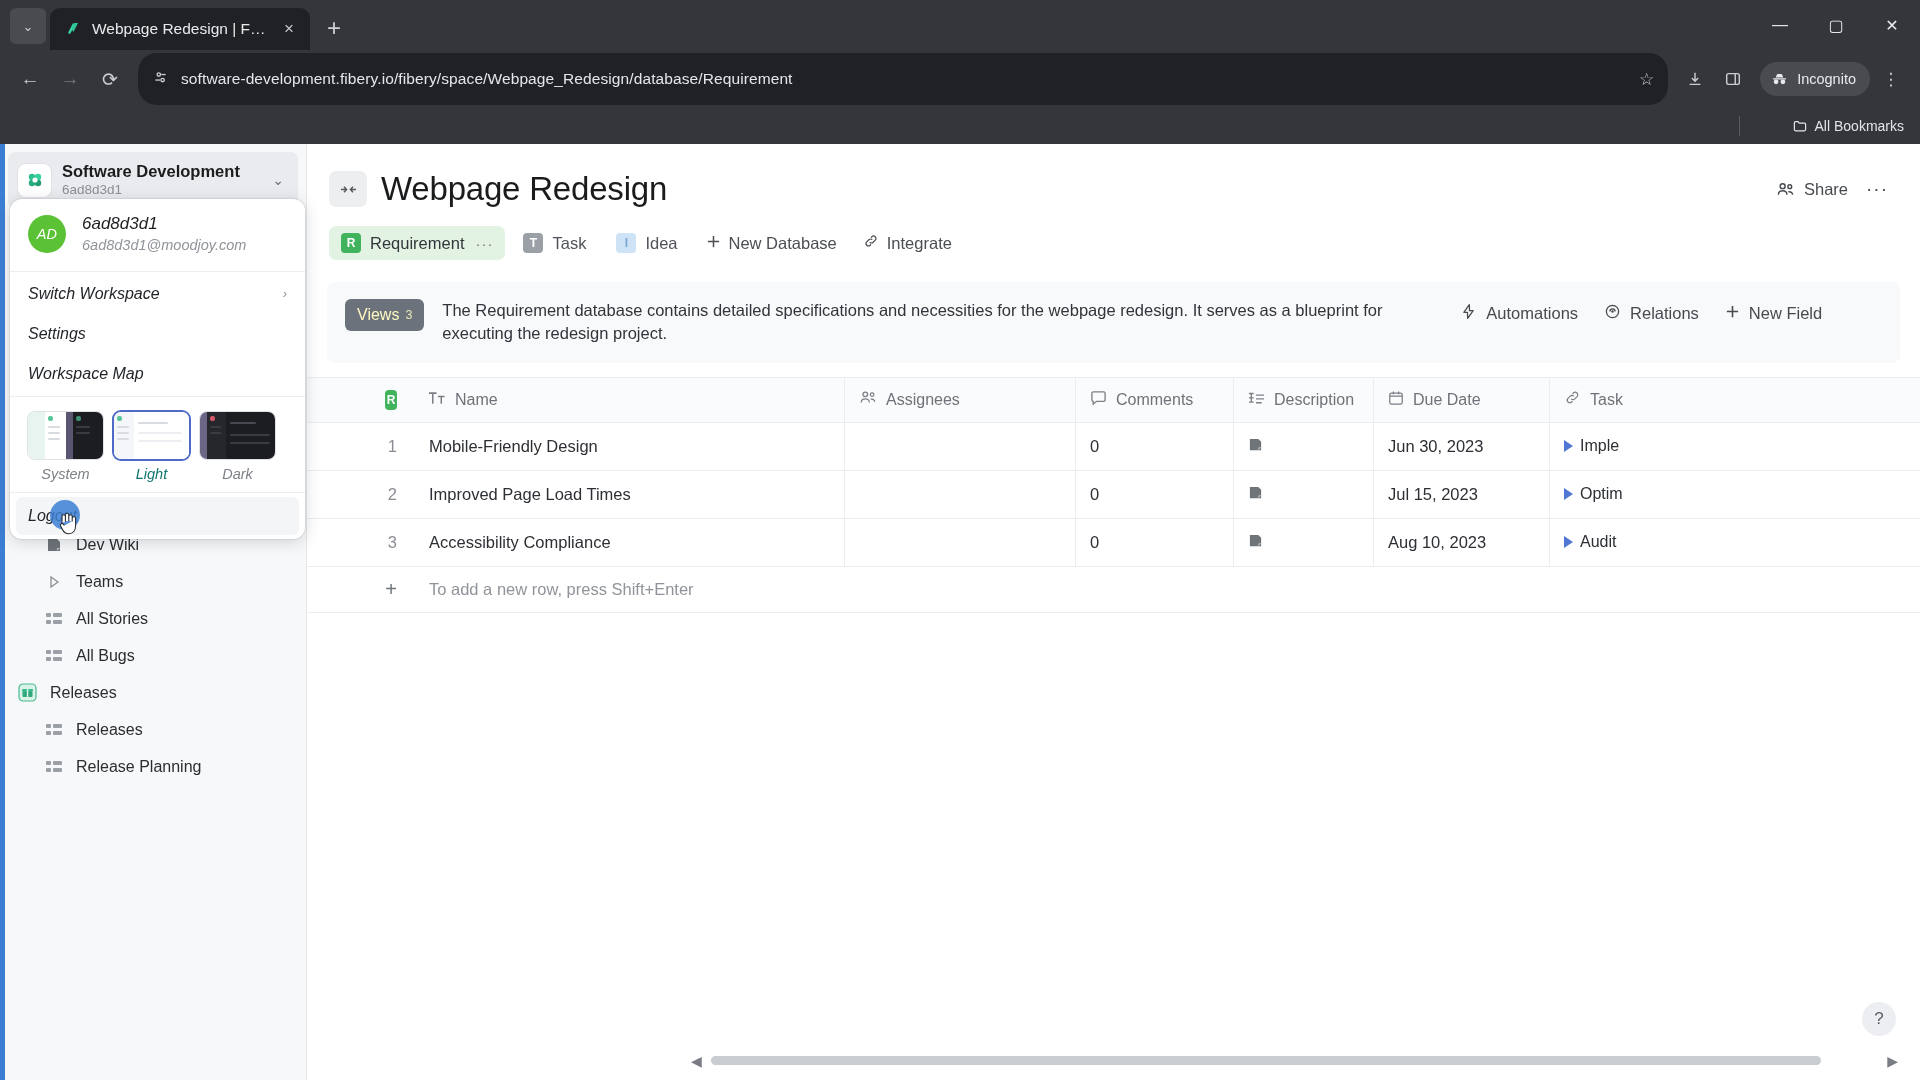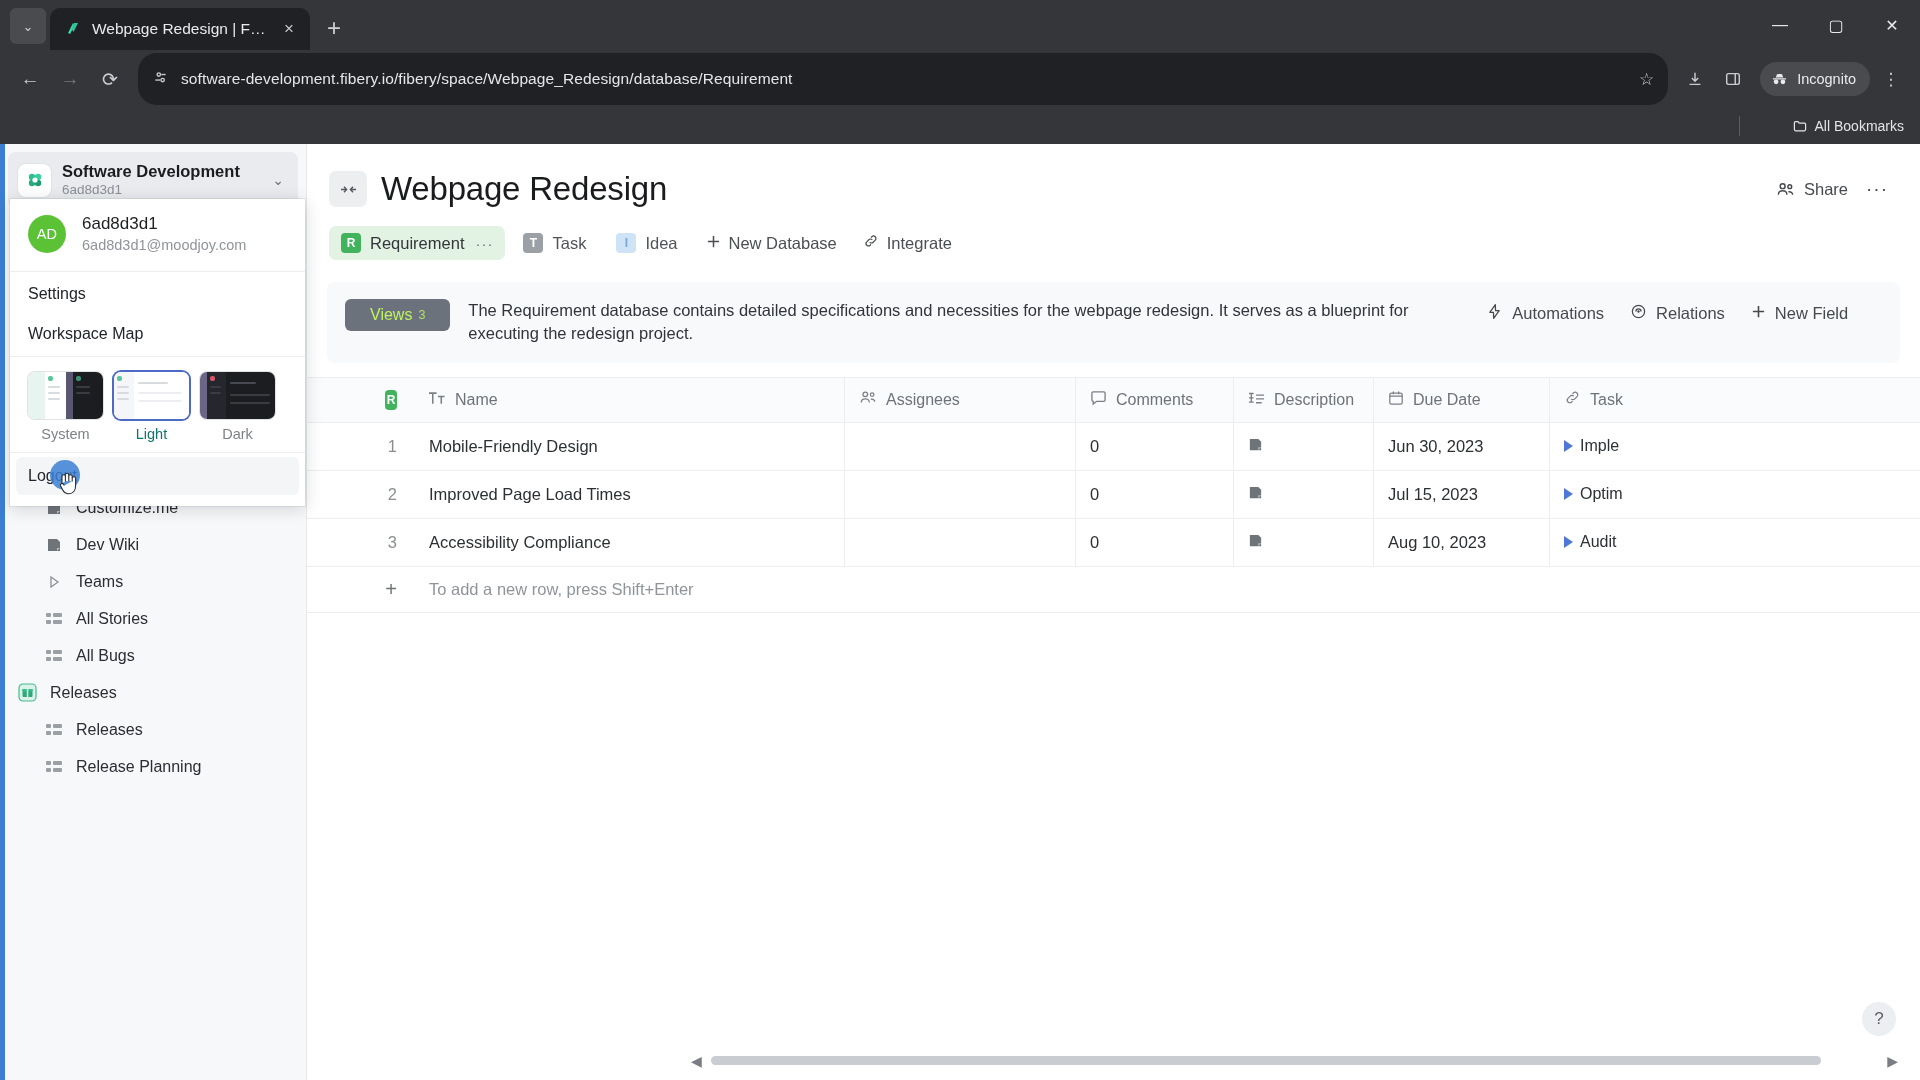--- a/index.html
+++ b/index.html
@@ -99,23 +99,23 @@
     box-shadow: 0 0 0 1px #e0e2e5;
   }
   .ws-names { flex: 1; line-height: 1.25; }
   .ws-title { font-size: 16.5px; font-weight: 700; color: #1b1c1e; }
   .ws-sub { font-size: 13.5px; color: #8b8f95; }
   .ws-caret { color: #6f7378; font-size: 14px; padding-right: 4px; }
 
   
   .dropdown {
     position: absolute; left: 10px; top: 55px; width: 295px;
-    background: #ffffff; border-radius: 0;
+    background: #ffffff; border-radius: 12px;
     box-shadow: 0 3px 16px rgba(10,20,40,.16), 0 0 0 1px rgba(16,24,40,.07);
-    z-index: 40; padding-bottom: 7px;
+    z-index: 40; padding-bottom: 0; font-style: italic;
   }
   .dd-user { display: flex; align-items: center; gap: 16px; padding: 14px 16px 14px 18px; }
   .avatar {
     width: 38px; height: 38px; border-radius: 50%; background: #5bc236;
     color: #ffffff; font-size: 14.5px; display: flex; align-items: center; justify-content: center;
     letter-spacing: .3px;
   }
   .dd-user-name { font-size: 17px; color: #1d1f22; line-height: 1.35; }
   .dd-user-mail { font-size: 14.5px; color: #90949a; line-height: 1.3; }
   .dd-sep { height: 1px; background: #eceef0; margin: 2px 0; }
@@ -197,22 +197,22 @@
   }
   .db-tab .tdots { color: #6d7176; font-size: 15px; letter-spacing: 1px; margin-left: 2px; }
   .db-tab.muted { color: #50545a; }
   .plus-tab { display: flex; align-items: center; gap: 8px; font-size: 16.5px; color: #4b4e53; padding: 0 10px; }
 
   .desc-bar {
     margin: 22px 20px 0 20px; background: #f8f9fb; border-radius: 8px;
     display: flex; align-items: flex-start; padding: 17px 18px; gap: 18px;
   }
   .views-chip {
-    background: #6c727c; color: #bef264; border-radius: 6px; height: 32px;
-    display: flex; align-items: center; gap: 6px; padding: 0 25px; flex-shrink: 0;
+    background: #6c727c; color: #fef9c3; border-radius: 6px; height: 32px;
+    display: flex; align-items: center; gap: 6px; padding: 0 12px; flex-shrink: 0;
     font-size: 16px;
   }
   .views-chip .cnt { font-size: 12.5px; opacity: .85; }
   .desc-text { flex: 1; font-size: 16.5px; color: #31343a; line-height: 1.42; max-width: 1000px; }
   .desc-actions { display: flex; align-items: center; gap: 26px; flex-shrink: 0; padding-top: 4px; }
   .desc-action { display: flex; align-items: center; gap: 9px; font-size: 16.5px; color: #46494e; white-space: nowrap; }
 
   
   .table-wrap { margin-top: 14px; position: relative; }
   .trow { display: flex; border-bottom: 1px solid #ecedef; }
@@ -490,20 +490,24 @@
 
       <div class="dropdown">
         <div class="dd-user">
           <div class="avatar">AD</div>
           <div>
             <div class="dd-user-name">6ad8d3d1</div>
             <div class="dd-user-mail">6ad8d3d1@moodjoy.com</div>
           </div>
         </div>
         <div class="dd-sep"></div>
+        <div class="dd-row">
+          <span>Switch Workspace</span>
+          <span class="chev">›</span>
+        </div>
         <div class="dd-row">
           <span>Settings</span>
         </div>
         <div class="dd-row">
           <span>Workspace Map</span>
         </div>
         <div class="dd-sep"></div>
 
         <div class="themes">
           <div class="theme">

